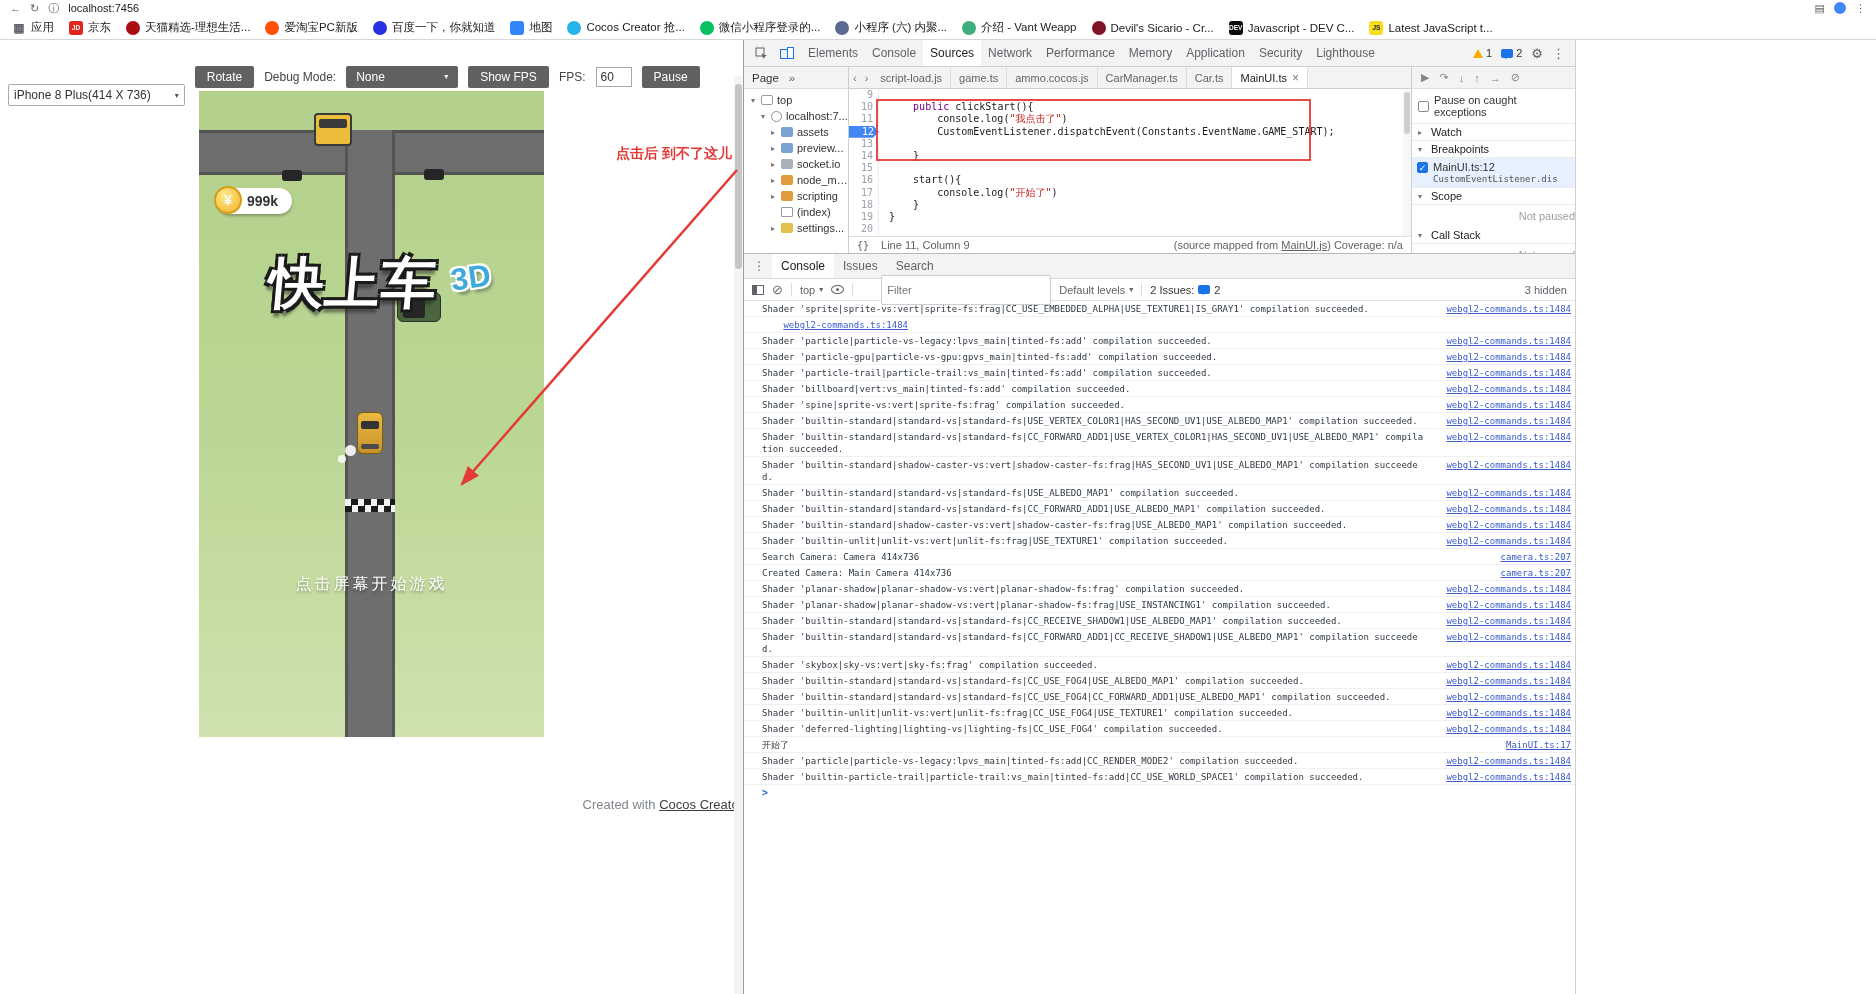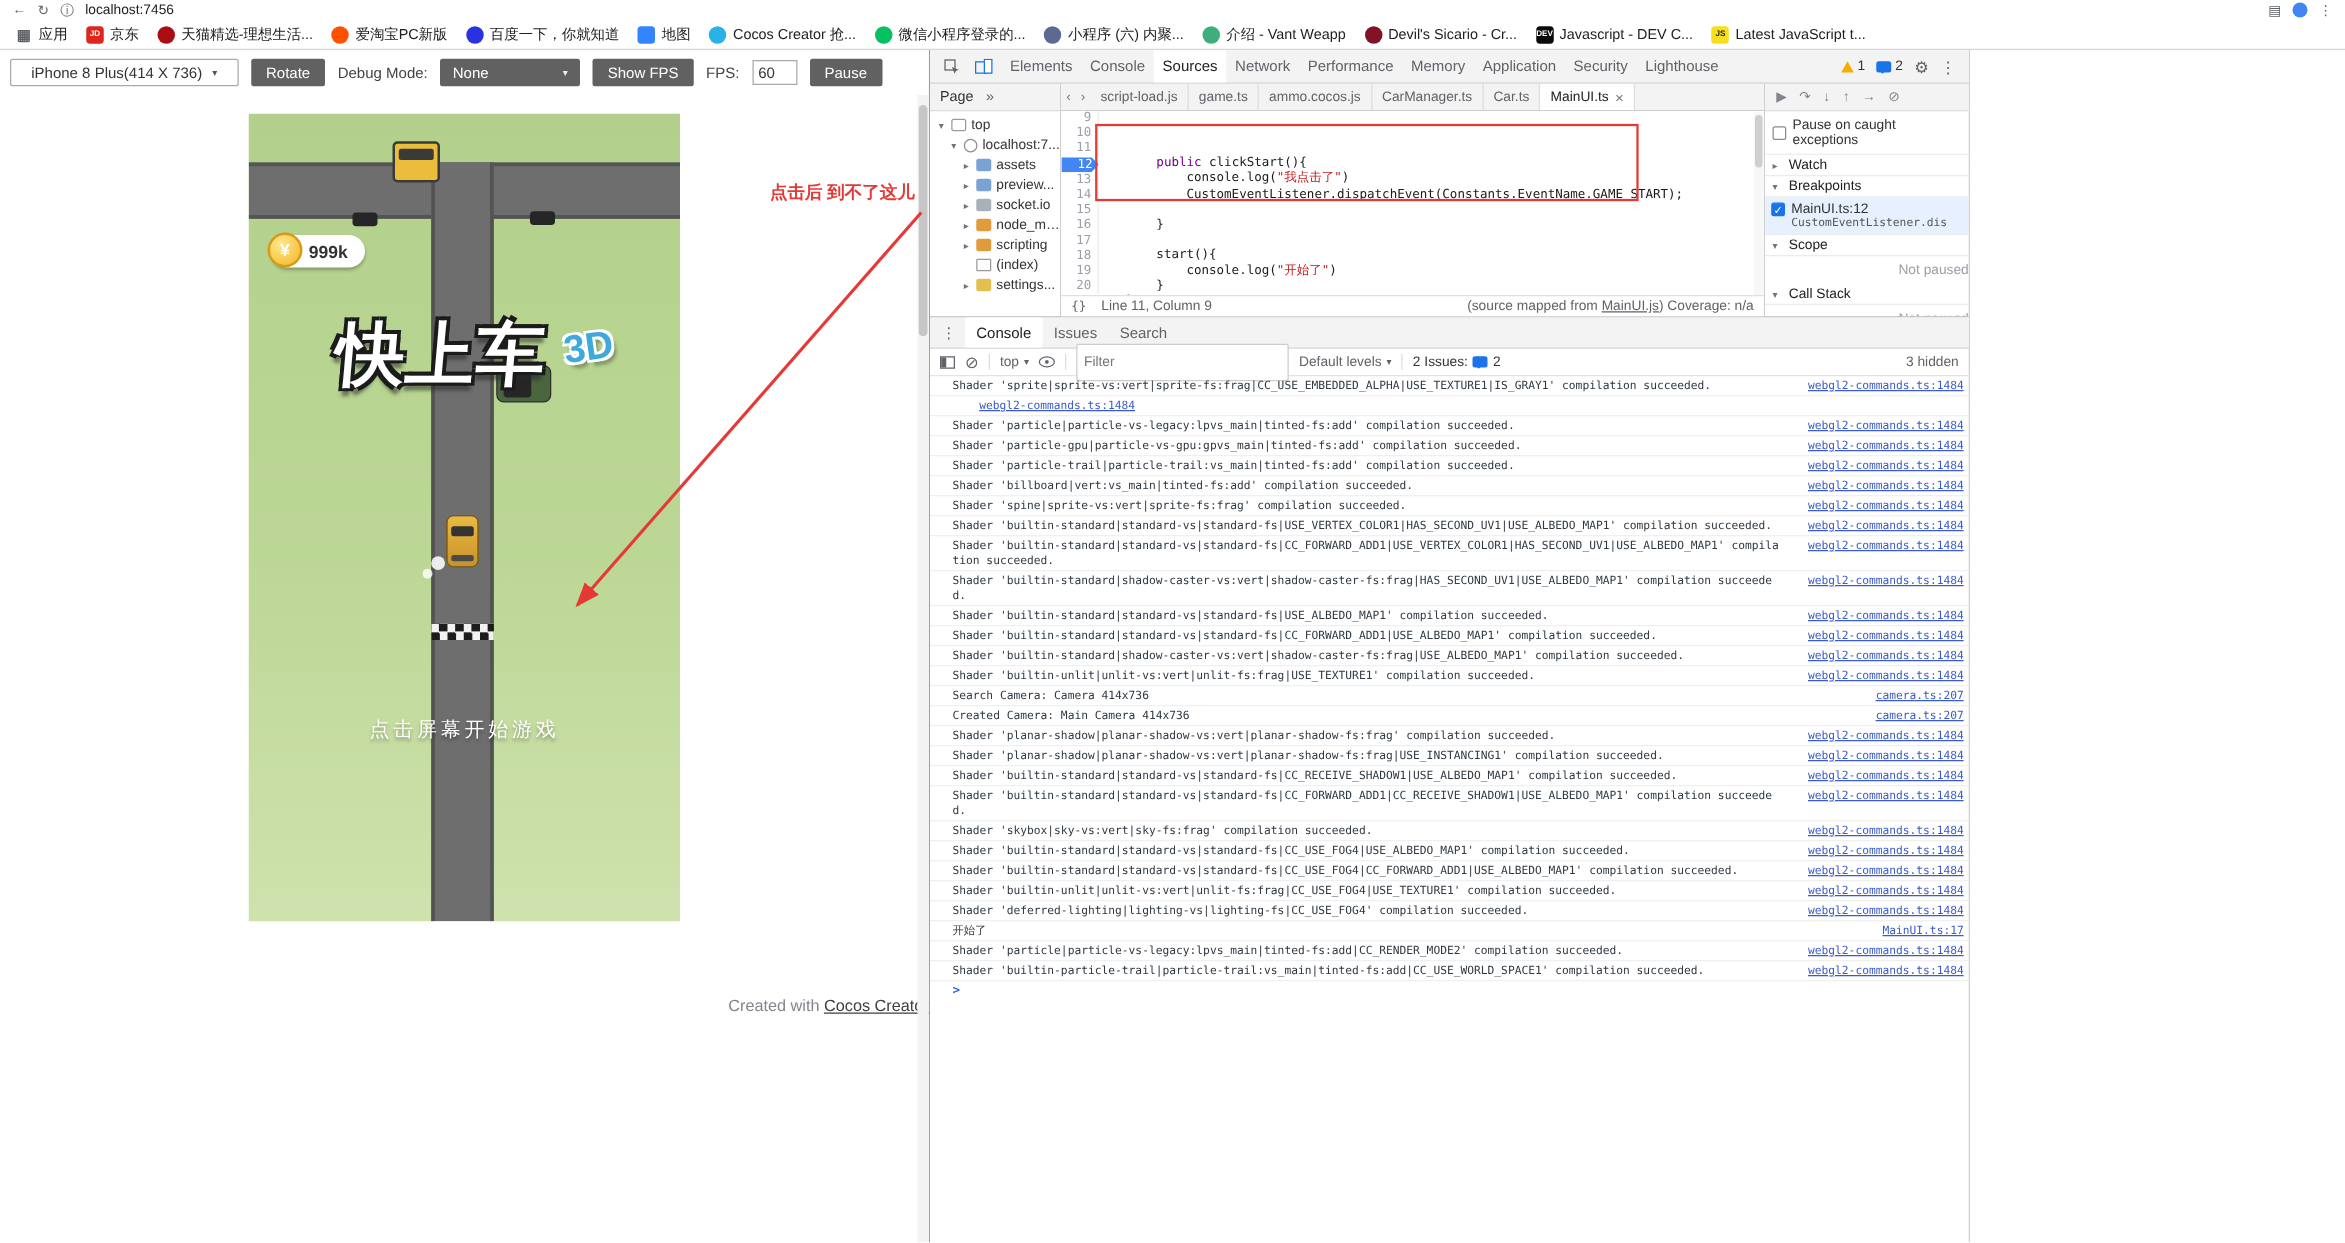--- a/index.html
+++ b/index.html
@@ -16,21 +16,21 @@
   .bm { display:flex; align-items:center; gap:5px; flex:none; }
   .bm-ic { width:14px; height:14px; border-radius:50%; display:flex; align-items:center; justify-content:center; font-size:6.5px; font-weight:bold; color:#fff; flex:none; overflow:hidden; }
   .bm-ic.square { border-radius:3px; }
   .bm-ic.apps { background:none; color:#5f6368; font-size:12px; }
 
   .main { display:flex; height:954px; }
 
   
   .page { width:743px; flex:none; position:relative; background:#fff; }
   .cocos-toolbar { display:flex; align-items:center; gap:10px; padding:7px 8px; font-size:12px; color:#333; }
-  .sel { background:#fff; border:1px solid #a9a9a9; border-radius:2px; padding:3px 16px; display:flex; gap:8px; align-items:center; }
+  .sel { background:#fff; border:1px solid #a9a9a9; border-radius:2px; padding:3px 5px; display:flex; gap:24px; align-items:center;margin-top:37px; }
   .sel .caret { font-size:8px; color:#555; }
   .dbtn { background:#616161; color:#fff; border-radius:2px; padding:4px 12px; }
   .dsel { background:#616161; color:#fff; border-radius:2px; padding:4px 10px; display:flex; align-items:center; justify-content:space-between; min-width:112px; }
   .dsel .caret { font-size:8px; color:#eee; }
   .lbl { color:#444; }
   .fps-in { width:36px; border:1px solid #a9a9a9; font-size:12px; padding:2px 4px; color:#333; font-family:"Liberation Sans",sans-serif; }
 
   
   .game { position:absolute; left:199px; top:51px; width:345px; height:646px; overflow:hidden;
           background:linear-gradient(180deg,#b2d08b 0%,#bcd795 55%,#cfe2ae 100%); }
@@ -95,21 +95,21 @@
   .editor { flex:1; display:flex; flex-direction:column; min-width:0; position:relative; }
   .ed-tabs { height:22px; flex:none; background:#f3f3f3; border-bottom:1px solid #cfcfcf; display:flex; align-items:stretch; font-size:11px; color:#5f6368; overflow:hidden; }
   .ed-chev { display:flex; align-items:center; padding:0 4px; color:#777; font-size:11px; }
   .ed-tab { display:flex; align-items:center; gap:5px; padding:0 8px; border-right:1px solid #ddd; flex:none; }
   .ed-tab.active { background:#fff; color:#202124; }
   .tab-close { color:#777; font-size:12px; }
   .code { flex:1; font-family:"DejaVu Sans Mono",monospace; font-size:10px; line-height:12.2px; overflow:hidden; background:#fff; position:relative; }
   .cl { display:flex; height:12.2px; }
   .ln { width:30px; flex:none; text-align:right; padding-right:5px; color:#9a9faa; border-right:1px solid #ececec; }
   .ln.bp { background:#4285f4; color:#fff; clip-path:polygon(0 0,80% 0,100% 50%,80% 100%,0 100%); border-right:none; }
-  .ct { white-space:pre; padding-left:22px; color:#1a1a1a;margin-top:24px; }
+  .ct { white-space:pre; padding-left:10px; color:#1a1a1a; }
   .ct .kw { color:#770088; }
   .ct .str { color:#c41a16; }
   .ed-scroll { position:absolute; right:0; top:23px; width:8px; height:146px; background:#f7f7f7; }
   .ed-thumb { position:absolute; top:2px; left:1px; width:6px; height:42px; background:#cfcfcf; border-radius:3px; }
   .ed-status { height:17px; flex:none; border-top:1px solid #e0e0e0; display:flex; align-items:center; gap:12px; padding:0 8px; font-size:11px; color:#5f6368; background:#fff; }
   .braces { font-family:"DejaVu Sans Mono",monospace; font-size:10px; color:#5f6368; }
   .status-right { margin-left:auto; }
   .maplink { text-decoration:underline; }
 
   .dbg { width:164px; flex:none; border-left:1px solid #cfcfcf; font-size:11px; color:#333; overflow:hidden; display:flex; flex-direction:column; }
@@ -131,21 +131,21 @@
   .c-tab.active { background:#fff; color:#202124; }
   .c-toolbar { height:22px; flex:none; display:flex; align-items:center; gap:8px; padding:0 8px; border-bottom:1px solid #e3e3e3; font-size:11px; color:#5f6368; }
   .sep { width:1px; height:13px; background:#ddd; flex:none; }
   .panel-ic { width:12px; height:10px; border:1px solid #5f6368; display:flex; }
   .panel-fill { width:4px; height:100%; background:#5f6368; }
   .block-ic { font-size:13px; color:#5f6368; line-height:1; }
   .ctx { display:flex; align-items:center; gap:4px; }
   .caret-sm { font-size:8px; color:#5f6368; }
   .eye { width:13px; height:9px; border:1px solid #5f6368; border-radius:50%; display:flex; align-items:center; justify-content:center; }
   .eye-dot { width:3px; height:3px; border-radius:50%; background:#5f6368; }
-  .filter { width:170px; height:30px; border:1px solid #ccc; border-radius:2px; font-size:11px; padding:0 5px; color:#333; font-family:"Liberation Sans",sans-serif; }
+  .filter { width:170px; height:30px; border:1px solid #ccc; border-radius:2px; font-size:11px; padding:0 5px; color:#333; font-family:"Liberation Sans",sans-serif;margin-left:20px; }
   .levels { display:flex; align-items:center; gap:4px; }
   .issues-chip { display:flex; align-items:center; gap:4px; color:#333; }
   .hidden-lb { margin-left:auto; color:#5f6368; }
   .c-msgs { flex:1; overflow:hidden; font-family:"DejaVu Sans Mono",monospace; font-size:9px; line-height:12px; color:#303942; }
   .crow { display:flex; padding:1.5px 4px 1.5px 18px; border-bottom:1px solid #f0f0f0; }
   .ctext { flex:1 1 auto; white-space:pre-wrap; word-break:break-all; }
   .clink { flex:0 0 140px; margin-left:6px; text-align:right; color:#3b5bcb; text-decoration:underline; white-space:nowrap; overflow:hidden; align-self:flex-start; }
   .crow.prompt { border-bottom:none; color:#2c6ae0; font-weight:bold; font-size:10px; }
 
   .void { flex:1; background:#fff; }

